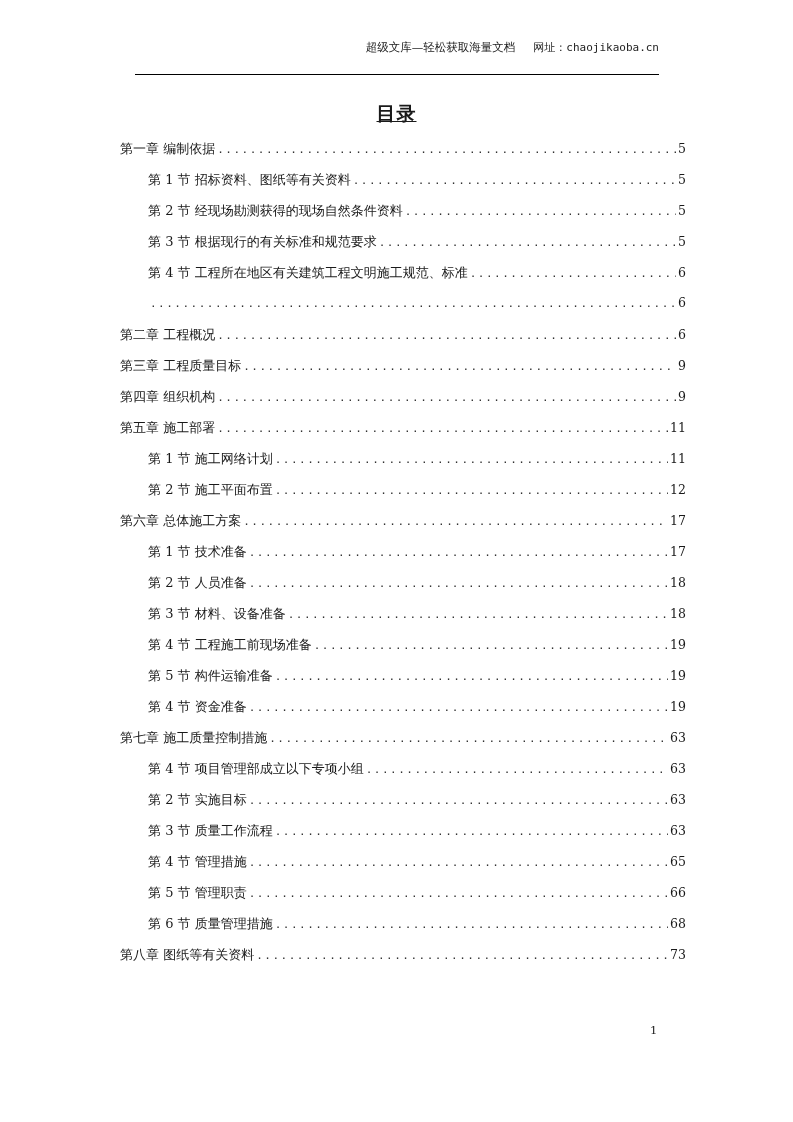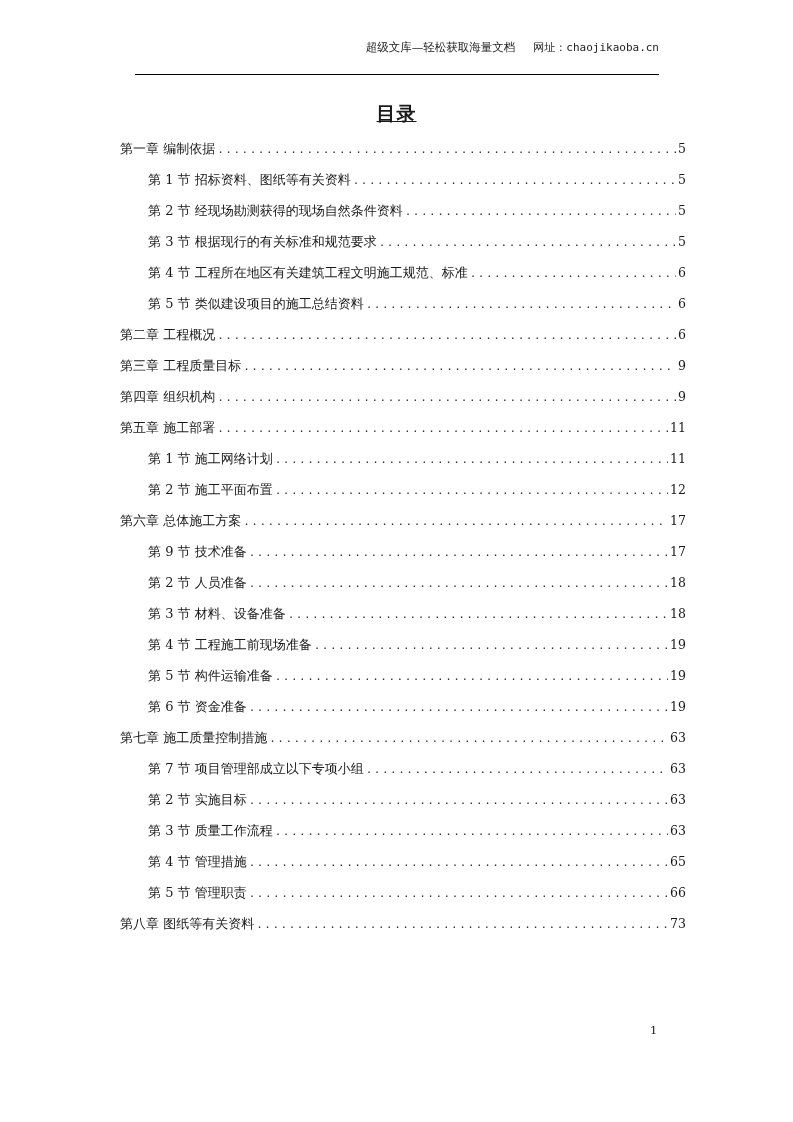--- a/index.html
+++ b/index.html
@@ -78,21 +78,20 @@
       <span class="toc-text">第 3 节  根据现行的有关标准和规范要求</span>
       <span class="toc-leader"></span>
       <span class="toc-page">5</span>
     </li>
   <li class="toc-row level-2">
       <span class="toc-text">第 4 节  工程所在地区有关建筑工程文明施工规范、标准</span>
       <span class="toc-leader"></span>
       <span class="toc-page">6</span>
     </li>
   <li class="toc-row level-2">
-      <span class="toc-text">第 5 节  类似建设项目的施工总结资料</span>
       <span class="toc-leader"></span>
       <span class="toc-page">6</span>
     </li>
   <li class="toc-row level-1">
       <span class="toc-text">第二章 工程概况</span>
       <span class="toc-leader"></span>
       <span class="toc-page">6</span>
     </li>
   <li class="toc-row level-1">
       <span class="toc-text">第三章 工程质量目标</span>
@@ -118,21 +117,21 @@
       <span class="toc-text">第 2 节  施工平面布置</span>
       <span class="toc-leader"></span>
       <span class="toc-page">12</span>
     </li>
   <li class="toc-row level-1">
       <span class="toc-text">第六章 总体施工方案</span>
       <span class="toc-leader"></span>
       <span class="toc-page">17</span>
     </li>
   <li class="toc-row level-2">
-      <span class="toc-text">第 9 节  技术准备</span>
+      <span class="toc-text">第 1 节  技术准备</span>
       <span class="toc-leader"></span>
       <span class="toc-page">17</span>
     </li>
   <li class="toc-row level-2">
       <span class="toc-text">第 2 节  人员准备</span>
       <span class="toc-leader"></span>
       <span class="toc-page">18</span>
     </li>
   <li class="toc-row level-2">
       <span class="toc-text">第 3 节  材料、设备准备</span>
@@ -143,31 +142,31 @@
       <span class="toc-text">第 4 节  工程施工前现场准备</span>
       <span class="toc-leader"></span>
       <span class="toc-page">19</span>
     </li>
   <li class="toc-row level-2">
       <span class="toc-text">第 5 节  构件运输准备</span>
       <span class="toc-leader"></span>
       <span class="toc-page">19</span>
     </li>
   <li class="toc-row level-2">
-      <span class="toc-text">第 6 节  资金准备</span>
+      <span class="toc-text">第 4 节  资金准备</span>
       <span class="toc-leader"></span>
       <span class="toc-page">19</span>
     </li>
   <li class="toc-row level-1">
       <span class="toc-text">第七章 施工质量控制措施</span>
       <span class="toc-leader"></span>
       <span class="toc-page">63</span>
     </li>
   <li class="toc-row level-2">
-      <span class="toc-text">第 7 节  项目管理部成立以下专项小组</span>
+      <span class="toc-text">第 4 节  项目管理部成立以下专项小组</span>
       <span class="toc-leader"></span>
       <span class="toc-page">63</span>
     </li>
   <li class="toc-row level-2">
       <span class="toc-text">第 2 节  实施目标</span>
       <span class="toc-leader"></span>
       <span class="toc-page">63</span>
     </li>
   <li class="toc-row level-2">
       <span class="toc-text">第 3 节  质量工作流程</span>
@@ -177,20 +176,25 @@
   <li class="toc-row level-2">
       <span class="toc-text">第 4 节  管理措施</span>
       <span class="toc-leader"></span>
       <span class="toc-page">65</span>
     </li>
   <li class="toc-row level-2">
       <span class="toc-text">第 5 节  管理职责</span>
       <span class="toc-leader"></span>
       <span class="toc-page">66</span>
     </li>
+  <li class="toc-row level-2">
+      <span class="toc-text">第 6 节  质量管理措施</span>
+      <span class="toc-leader"></span>
+      <span class="toc-page">68</span>
+    </li>
   <li class="toc-row level-1">
       <span class="toc-text">第八章 图纸等有关资料</span>
       <span class="toc-leader"></span>
       <span class="toc-page">73</span>
     </li>
 </ul>
 
 <div class="page-number">1</div>
 
 </body></html>

